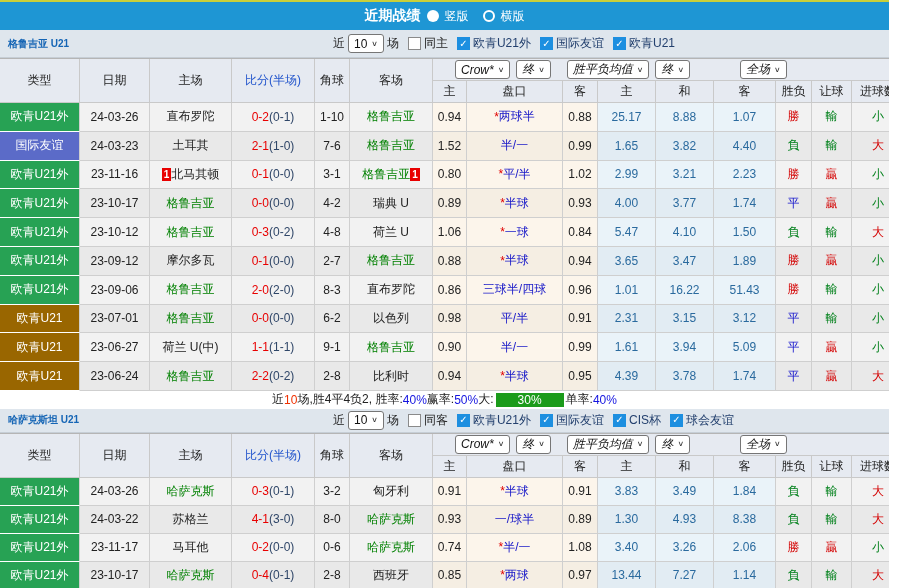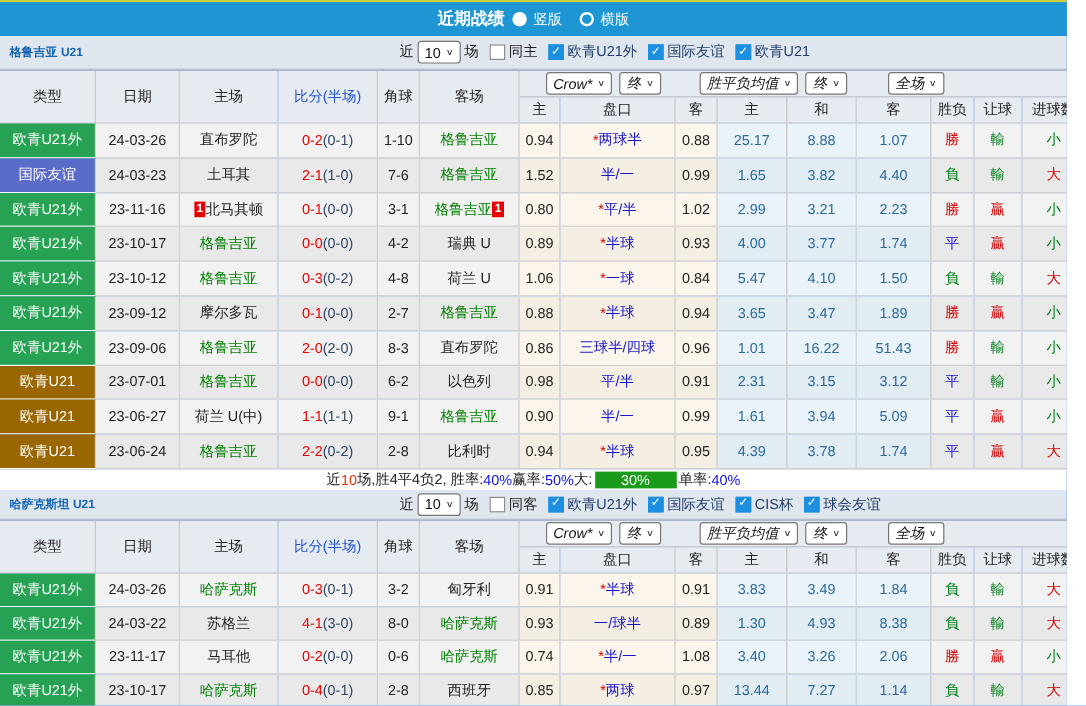--- a/index.html
+++ b/index.html
@@ -21,21 +21,21 @@
   .checkbox { width:13px; height:13px; display:inline-flex; align-items:center; justify-content:center; font-size:10px; line-height:1; border:1px solid #8a8a8a; background:#fff; color:#fff; margin-left:6px; }
   .checkbox.checked { background:#1d8fe0; border-color:#1d8fe0; }
   .league-lbl { color:#23406e; }
   .tbl { display:grid; width:905px; grid-template-columns:80px 70px 82px 83px 35px 83px 34px 96px 35px 58px 58px 62px 36px 40px 53px; grid-template-rows:22px 22px; border-top:1px solid #b5b5b5; }
   .tbl0 { grid-auto-rows:28.8px; }
   .tbl1 { grid-auto-rows:28px; }
   .hc { background:#e6eaf1; border-right:1px solid #c9c9c9; border-bottom:1px solid #c9c9c9; display:flex; align-items:center; justify-content:center; font-size:12px; color:#222; }
   .left-span { grid-row:span 2; }
   .hdr-blue { color:#2255cc; }
   .ddbar { grid-column:7 / 16; justify-content:flex-start;font-style:italic; }
-  .ml22 { margin-left:22px; } .ml6 { margin-left:6px; } .ml30 { margin-left:32px; } .ml50 { margin-left:34px; }
+  .ml22 { margin-left:22px; } .ml6 { margin-left:6px; } .ml30 { margin-left:16px; } .ml50 { margin-left:50px; }
   .c { display:flex; align-items:center; justify-content:center; border-right:1px solid #cfcfcf; border-bottom:1px solid #cfcfcf; font-size:12px; color:#222; overflow:hidden; white-space:nowrap; }
   .r0 { background:#f2f2f2; } .r1 { background:#e9e9e9; }
   .c.warm.r0 { background:#fcf5eb; } .c.warm.r1 { background:#f5eee3; }
   .c.cool.r0 { background:#eaf3f9; } .c.cool.r1 { background:#e2ecf3; }
   .c.type { color:#fff; border-bottom:1px solid #fff; }
   .team-focus { color:#008000; }
   .card-badge { background:#e80000; color:#fff; font-size:10px; font-weight:bold; padding:0 2px; line-height:13px; display:inline-block; }
   .score-main { color:#e80000; } .score-half { color:#2f4668; }
   .hcap { color:#1616c8; } .star { color:#e00000; }
   .mean { color:#2a6a9e; }

